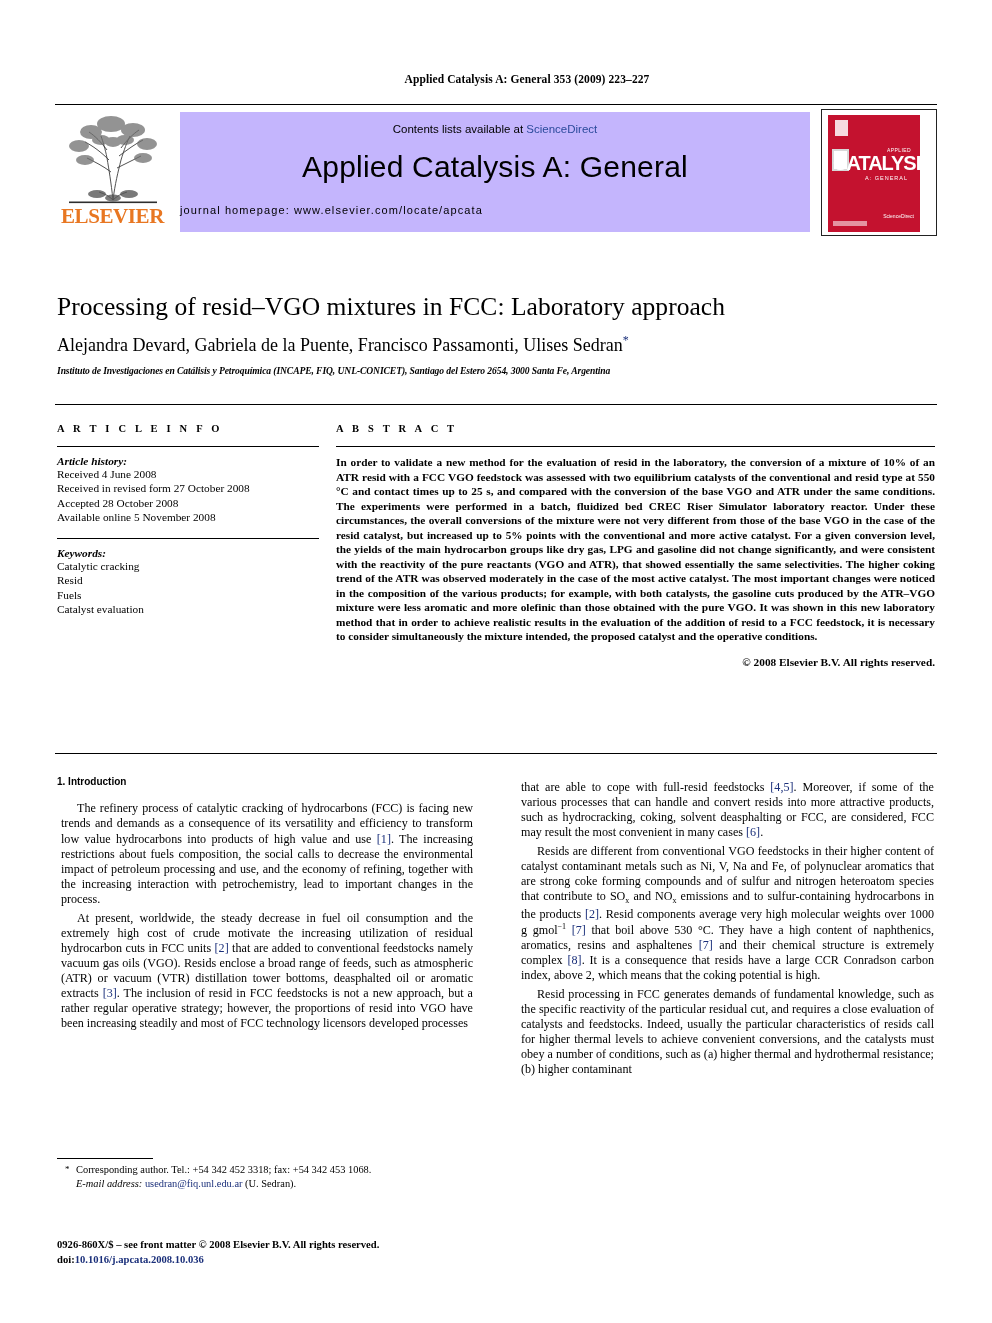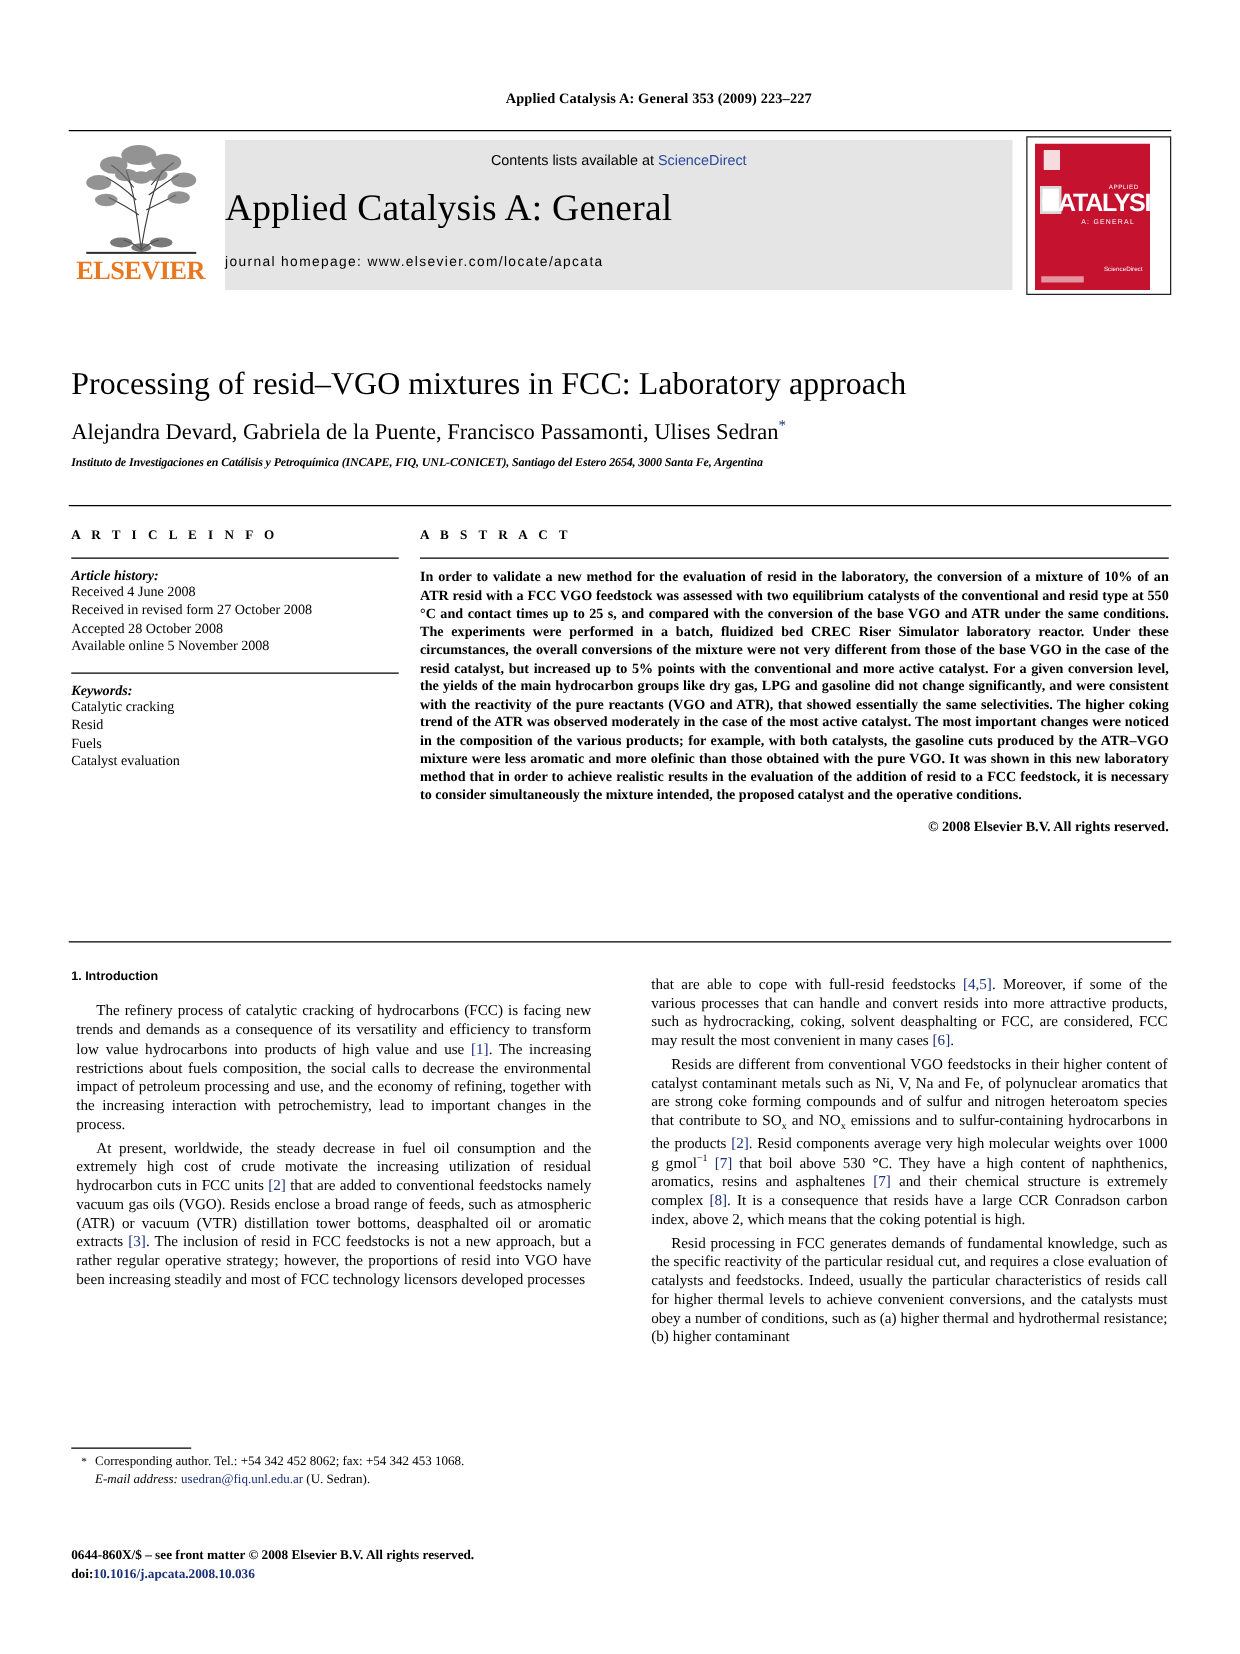--- a/index.html
+++ b/index.html
@@ -63,39 +63,40 @@
     font-family: "Liberation Serif", serif;
     font-weight: bold;
     font-size: 21px;
     letter-spacing: -0.4px;
   }
   .grey-panel {
     position: absolute;
     left: 125px; top: 7px;
     width: 630px;
     height: 120px;
-    background: #e5e5e5;
+    background: #c4b5fd;
   }
   .contents-line {
     position: absolute;
     left: 0; top: 11px;
     width: 630px;
     text-align: center;
     font-family: "Liberation Sans", sans-serif;
     font-size: 11.5px;
     color: #000;
   }
   .sciencedirect {
     color: #2b4a9b;
   }
   .journal-title {
     position: absolute;
     left: 0; top: 38px;
     width: 630px;
-    font-family: Liberation Serif, serif;
+    text-align: center;
+    font-family: Liberation Sans, sans-serif;
     font-size: 30px;
     letter-spacing: 0.2px;
   }
   .homepage-line {
     position: absolute;
     left: 0; top: 92px;
     width: 630px;
     text-align: left;
     font-family: "Liberation Sans", sans-serif;
     font-size: 11px;
@@ -450,23 +451,23 @@
   <div class="body-col right">
     <p class="cont"><span>that are able to cope with full-resid feedstocks <span class="ref">[4,5]</span>. Moreover, if some of the various processes that can handle and convert resids into more attractive products, such as hydrocracking, coking, solvent deasphalting or FCC, are considered, FCC may result the most convenient in many cases <span class="ref">[6]</span>.</span></p>
     <p><span>Resids are different from conventional VGO feedstocks in their higher content of catalyst contaminant metals such as Ni, V, Na and Fe, of polynuclear aromatics that are strong coke forming compounds and of sulfur and nitrogen heteroatom species that contribute to SO<sub>x</sub> and NO<sub>x</sub> emissions and to sulfur-containing hydrocarbons in the products <span class="ref">[2]</span>. Resid components average very high molecular weights over 1000 g gmol<sup>−1</sup> <span class="ref">[7]</span> that boil above 530 °C. They have a high content of naphthenics, aromatics, resins and asphaltenes <span class="ref">[7]</span> and their chemical structure is extremely complex <span class="ref">[8]</span>. It is a consequence that resids have a large CCR Conradson carbon index, above 2, which means that the coking potential is high.</span></p>
     <p><span>Resid processing in FCC generates demands of fundamental knowledge, such as the specific reactivity of the particular residual cut, and requires a close evaluation of catalysts and feedstocks. Indeed, usually the particular characteristics of resids call for higher thermal levels to achieve convenient conversions, and the catalysts must obey a number of conditions, such as (a) higher thermal and hydrothermal resistance; (b) higher contaminant</span></p>
   </div>
 
   <div class="footnote-rule"></div>
   <div class="footnote">
     <span class="star">*</span>
     <div class="fn-body">
-      <div>Corresponding author. Tel.: +54 342 452 8062; fax: +54 342 453 1068.</div>
+      <div>Corresponding author. Tel.: +54 342 452 3318; fax: +54 342 453 1068.</div>
       <div><span class="fn-italic">E-mail address:</span> <span class="mail">usedran@fiq.unl.edu.ar</span><span> (U. Sedran).</span></div>
     </div>
   </div>
 
   <div class="imprint">
-    <div>0644-860X/$ – see front matter © 2008 Elsevier B.V. All rights reserved.</div>
+    <div>0926-860X/$ – see front matter © 2008 Elsevier B.V. All rights reserved.</div>
     <div><span>doi:</span><span class="doi-link">10.1016/j.apcata.2008.10.036</span></div>
   </div>
 
 </div>
 
 </body></html>

